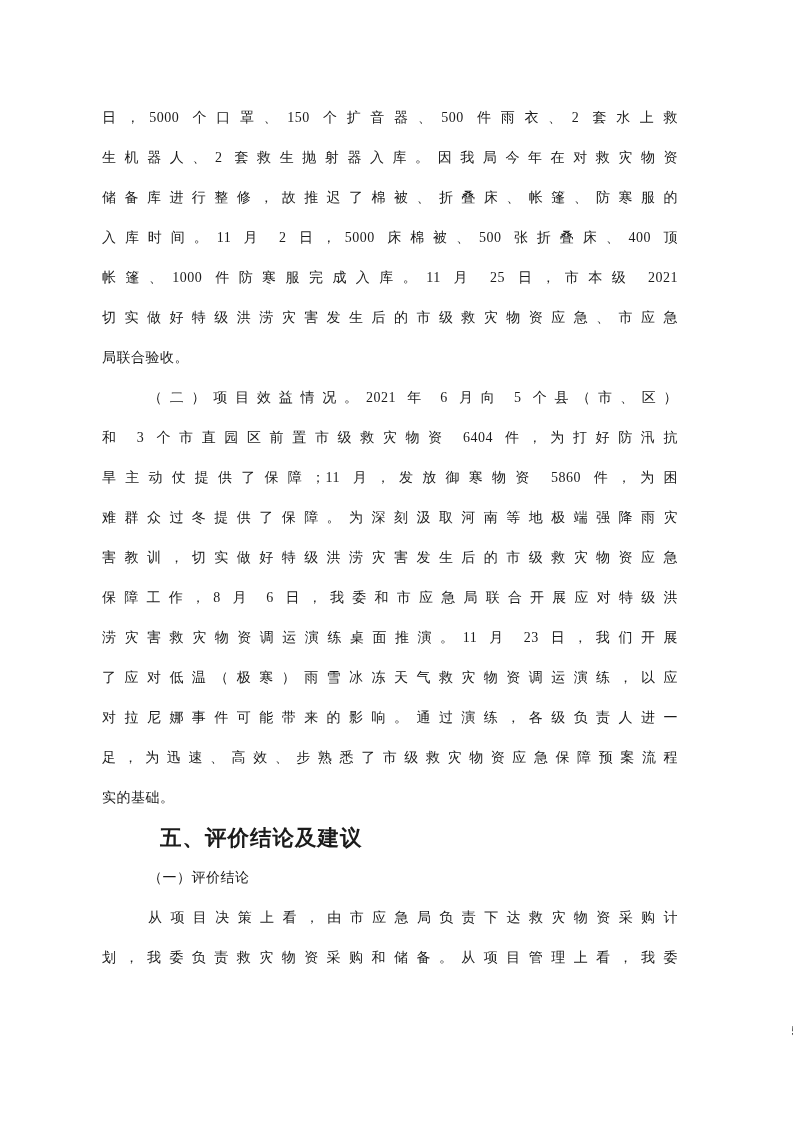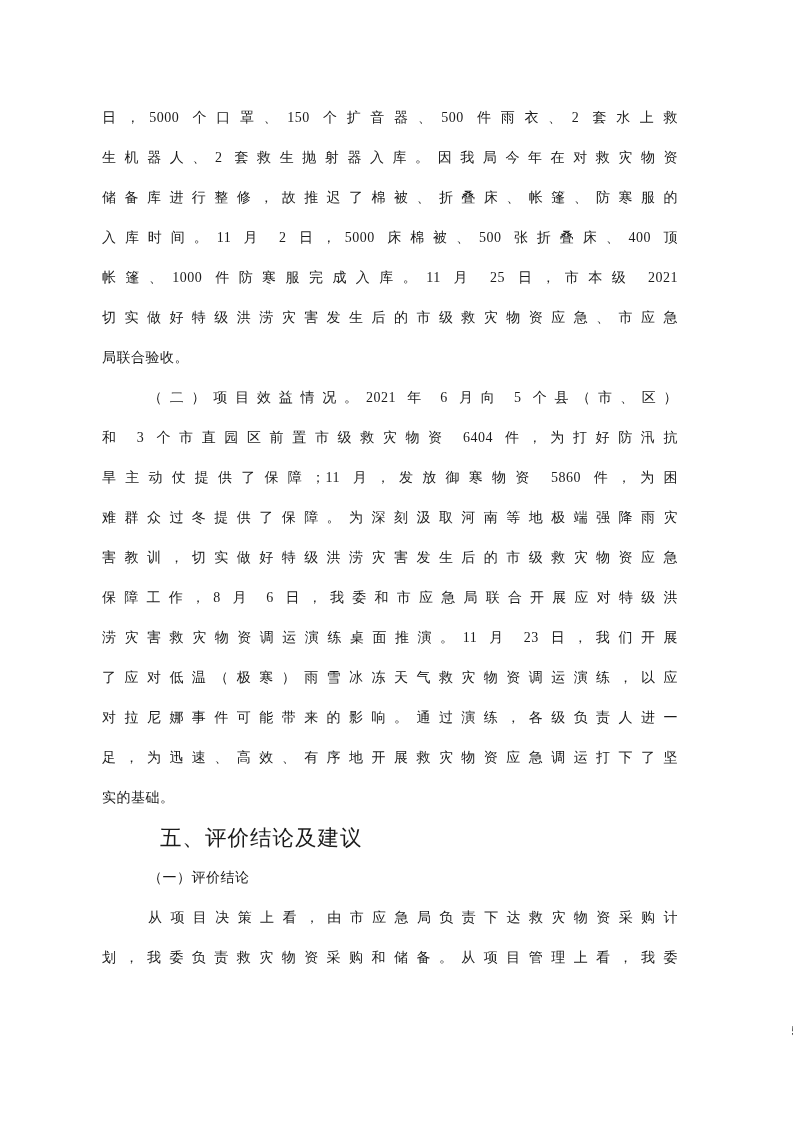--- a/index.html
+++ b/index.html
@@ -33,21 +33,21 @@
     letter-spacing: 0.5px;
   }
   .line.end {
     text-align-last: left;
   }
   .indent {
     text-indent: 46px;
   }
   .heading {
     font-family: "Liberation Sans", "DejaVu Sans", sans-serif;
-    font-weight: 400;
+    font-weight: 700;
     font-size: 21.5px;
     text-indent: 58px;
     text-align-last: left;
     letter-spacing: 1px;
   }
   .page-number {
     position: absolute;
     top: 1021px;
     left: 14px;
     width: 793px;
@@ -79,21 +79,21 @@
     <div>
       <div class="line indent">（二）项目效益情况。2021 年 6 月向 5 个县（市、区）</div>
       <div class="line">和 3 个市直园区前置市级救灾物资 6404 件，为打好防汛抗</div>
       <div class="line">旱主动仗提供了保障；11 月，发放御寒物资 5860 件，为困</div>
       <div class="line">难群众过冬提供了保障。为深刻汲取河南等地极端强降雨灾</div>
       <div class="line">害教训，切实做好特级洪涝灾害发生后的市级救灾物资应急</div>
       <div class="line">保障工作，8 月 6 日，我委和市应急局联合开展应对特级洪</div>
       <div class="line">涝灾害救灾物资调运演练桌面推演。11 月 23 日，我们开展</div>
       <div class="line">了应对低温（极寒）雨雪冰冻天气救灾物资调运演练，以应</div>
       <div class="line">对拉尼娜事件可能带来的影响。通过演练，各级负责人进一</div>
-      <div class="line">足，为迅速、高效、有序地开展救灾物资应急调运打下了坚</div>
+      <div class="line">足，为迅速、高效、步熟悉了市级救灾物资应急保障预案流程</div>
       <div class="line end">实的基础。</div>
     </div>
 
     <div class="line heading">五、评价结论及建议</div>
 
     <div class="line indent end">（一）评价结论</div>
 
     <div>
       <div class="line indent">从项目决策上看，由市应急局负责下达救灾物资采购计</div>
       <div class="line">划，我委负责救灾物资采购和储备。从项目管理上看，我委</div>

